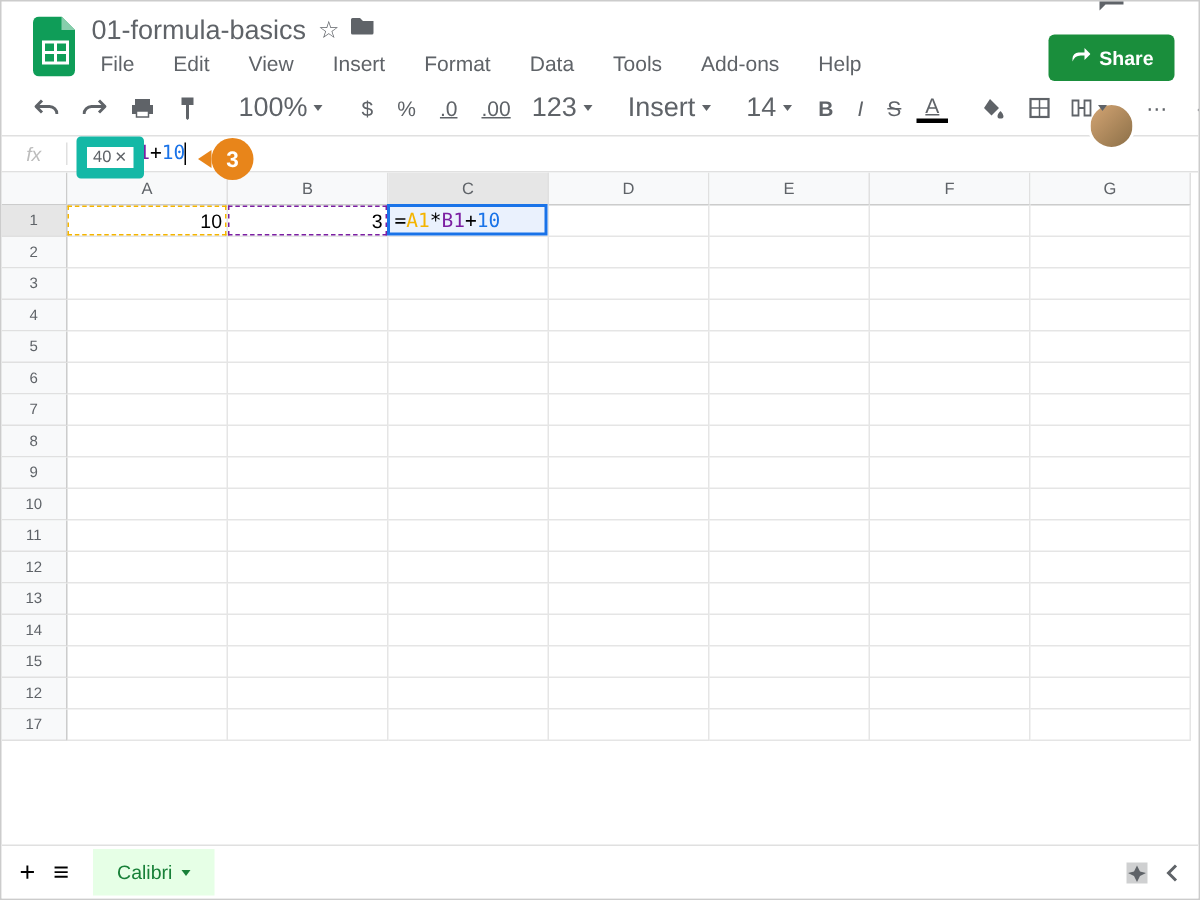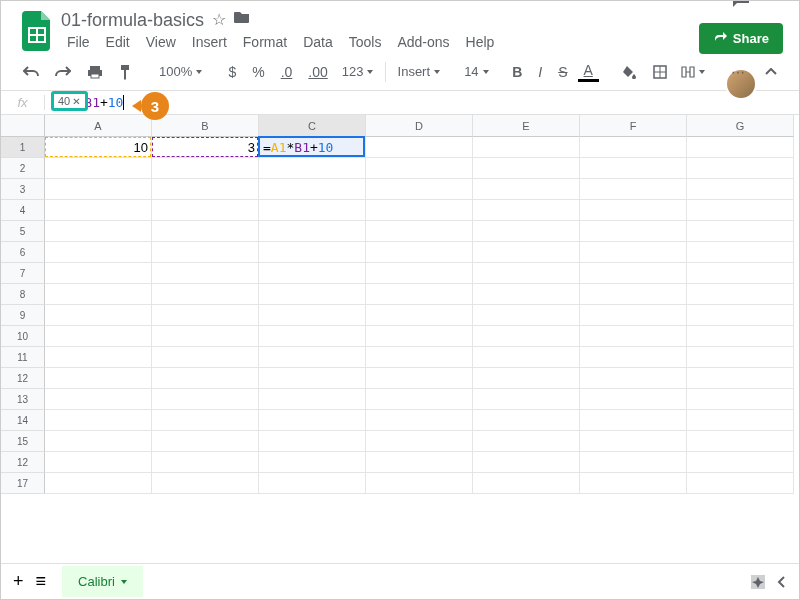--- a/index.html
+++ b/index.html
@@ -4,33 +4,33 @@
 <style>
 * { box-sizing: border-box; margin: 0; padding: 0; }
 body { font-family: Arial, sans-serif; background: #fff; width: 800px; height: 600px; overflow: hidden; position: relative; border: 1px solid #ccc; }
 .titlebar { display: flex; align-items: center; padding: 8px 16px 0 16px; height: 52px; }
 .logo { width: 40px; height: 40px; display: flex; align-items: center; justify-content: center; }
 .doc-title-area { flex: 1; margin-left: 4px; }
 .doc-title-row { display: flex; align-items: flex-start; gap: 8px; }
 .doc-title { font-size: 18px; color: #5f6368; }
 .star { color: #5f6368; font-size: 16px; }
 .drive-icon { color: #5f6368; font-size: 14px; }
-.menus { display: flex; gap: 4px; margin-top: 0; align-items: flex-end; }
+.menus { display: flex; gap: 14px; margin-top: 0; align-items: flex-end; }
 .menu-item { color: #5f6368; font-size: 14px; padding: 3px 6px; cursor: pointer; }
 .right-controls { display: flex; align-items: center; gap: 14px; flex-direction: column; }
 .trend-icon { color: #5f6368; font-size: 18px; }
 .chat-icon { color: #5f6368; font-size: 18px; }
 .share-btn { background: #1a8e3c; color: #fff; padding: 8px 14px; border-radius: 4px; font-weight: bold; font-size: 13px; display: flex; align-items: center; gap: 6px; }
 .avatar { width: 32px; height: 32px; border-radius: 50%; background: linear-gradient(135deg,#d4a574,#8b6f47); border: 2px solid #fff; }
 .toolbar { display: flex; align-items: center; gap: 4px; padding: 6px 16px; border-bottom: 1px solid #e0e0e0; height: 38px; }
 .tb-btn { color: #5f6368; padding: 4px 6px; cursor: pointer; font-size: 14px; display: flex; align-items: center; }
 .tb-sep { width: 1px; height: 20px; background: #e0e0e0; margin: 0 4px; }
-.tb-dd { display: flex; align-items: center; gap: 2px; color: #5f6368; font-size: 13px; padding: 2px 4px; }
+.tb-dd { display: flex; align-items: center; gap: 2px; color: #5f6368; font-size: 18px; padding: 2px 4px; }
 .tb-dd::after { content: ""; border-left: 3px solid transparent; border-right: 3px solid transparent; border-top: 4px solid #5f6368; margin-left: 2px; }
-.result-hint { position: absolute; top: 90px; left: 50px; background: #fff; border: 3px solid #14b8a6; border-radius: 3px; padding: 1px 4px; font-size: 11px; color: #5f6368; display: flex; align-items: center; gap: 2px; z-index: 5; }
+.result-hint { position: absolute; top: 90px; left: 50px; background: #fff; border: 7px solid #14b8a6; border-radius: 3px; padding: 1px 4px; font-size: 11px; color: #5f6368; display: flex; align-items: center; gap: 2px; z-index: 5; }
 .formula-bar { display: flex; align-items: center; border-bottom: 1px solid #e0e0e0; height: 24px; }
 .fx-label { width: 44px; text-align: center; color: #bdbdbd; font-style: italic; font-size: 13px; border-right: 1px solid #e0e0e0; }
 .formula-input { flex: 1; padding-left: 8px; font-size: 13px; font-family: monospace; border: none; outline: none; }
 .formula-input .eq { color: #000; }
 .formula-input .ref1 { color: #f4b400; }
 .formula-input .ref2 { color: #7b1fa2; }
 .formula-input .num { color: #1a73e8; }
 .callout { position: absolute; width: 28px; height: 28px; background: #e8851a; border-radius: 50%; display: flex; align-items: center; justify-content: center; color: #fff; font-weight: bold; font-size: 15px; z-index: 10; }
 .callout::before { content:""; position:absolute; left:-9px; top:8px; border-top:6px solid transparent; border-bottom:6px solid transparent; border-right:9px solid #e8851a; }
 .grid-area { position: relative; height: 440px; overflow: hidden; }

